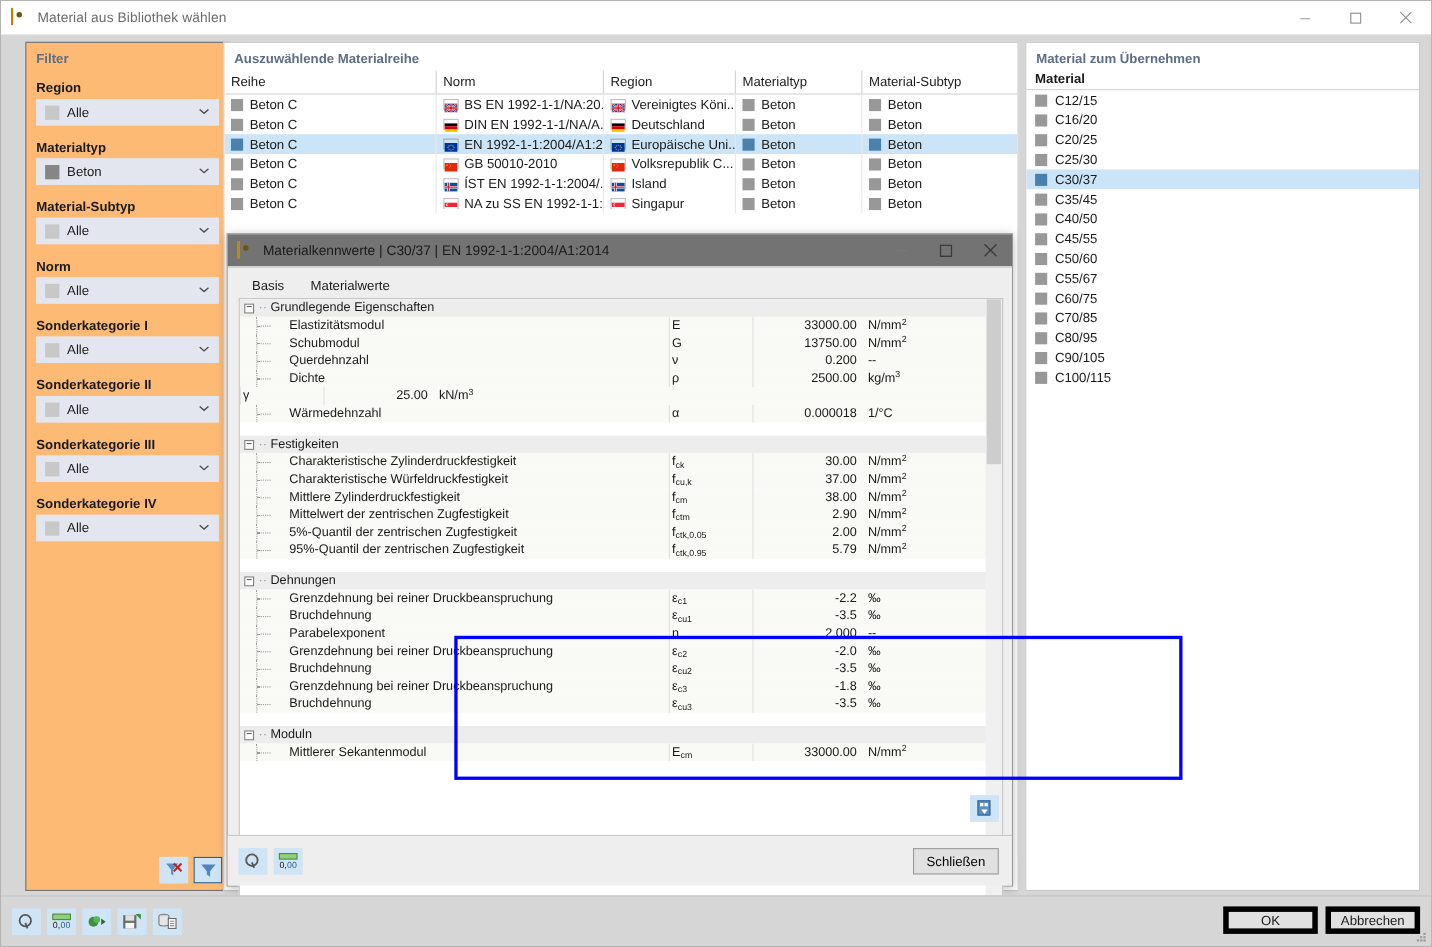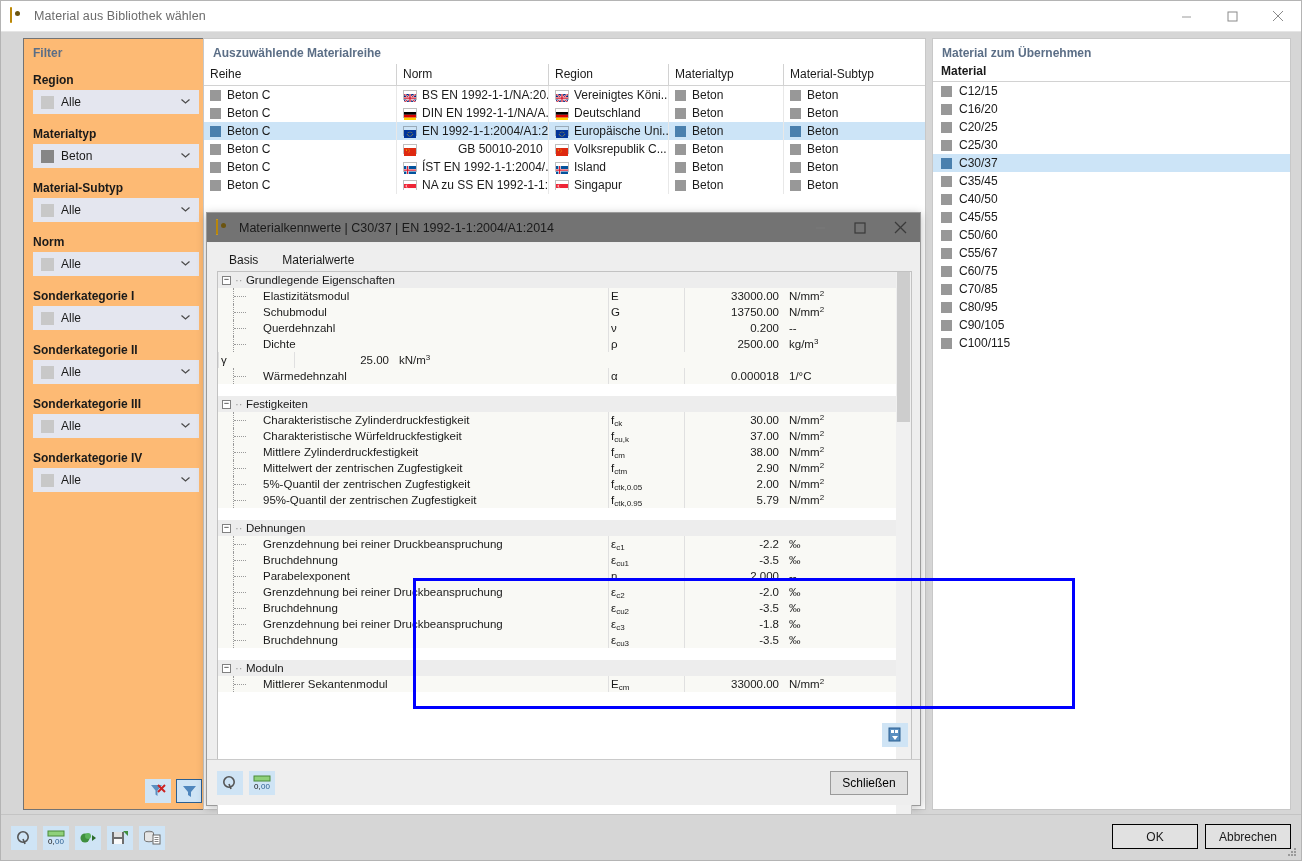--- a/index.html
+++ b/index.html
@@ -155,21 +155,21 @@
   
   #bottombar {
     position: absolute; left: 0; bottom: 0; width: 1300px; height: 46px;
     background: #d6d6d6;
     border-top: 1px solid #c4c4c4;
   }
   #bottom-icons { position: absolute; left: 10px; top: 11px; display: flex; gap: 6px; }
   #bottom-buttons { position: absolute; right: 10px; top: 9px; display: flex; gap: 7px; }
   .btn {
     min-width: 86px; height: 25px; background: #e1e1e1;
-    border: 1px solid #000000; font-size: 12px; color: #1a1a1a;
+    border: 5px solid #000000; font-size: 12px; color: #1a1a1a;
     display: flex; align-items: center; justify-content: center;
     font-family: "Liberation Sans", sans-serif;
   }
   .resizegrip { position: absolute; right: 3px; bottom: 2px; width: 12px; height: 12px; }
 
   
   #modal {
     position: absolute; left: 205px; top: 180px; width: 715px; height: 594px;
     background: #eeeeee; border: 1px solid #9a9a9a;
     box-shadow: 0 2px 9px rgba(0,0,0,.25);
@@ -504,21 +504,21 @@
             <div class="gc" style="width: 143px;">
               <span class="msw"></span>
               <span>Beton</span>
             </div>
           </div>
           <div class="grow">
             <div class="gc" style="width: 193px;">
               <span class="msw"></span>
               <span>Beton C</span>
             </div>
-            <div class="gc" style="width: 152px; gap: 36px;">
+            <div class="gc" style="width: 152px;">
               <span class="flag"><svg viewBox="0 0 20 14">
                   <rect width="20" height="14" fill="#de2910"></rect>
                   <polygon points="4,2 4.9,4.4 2.4,3 5.6,3 3.1,4.4" fill="#ffde00"></polygon>
                   <circle cx="8" cy="1.8" r=".6" fill="#ffde00"></circle>
                   <circle cx="9.4" cy="3.4" r=".6" fill="#ffde00"></circle>
                   <circle cx="9.4" cy="5.4" r=".6" fill="#ffde00"></circle>
                   <circle cx="8" cy="6.8" r=".6" fill="#ffde00"></circle>
                 </svg></span>
               <span>GB 50010-2010</span>
             </div>

